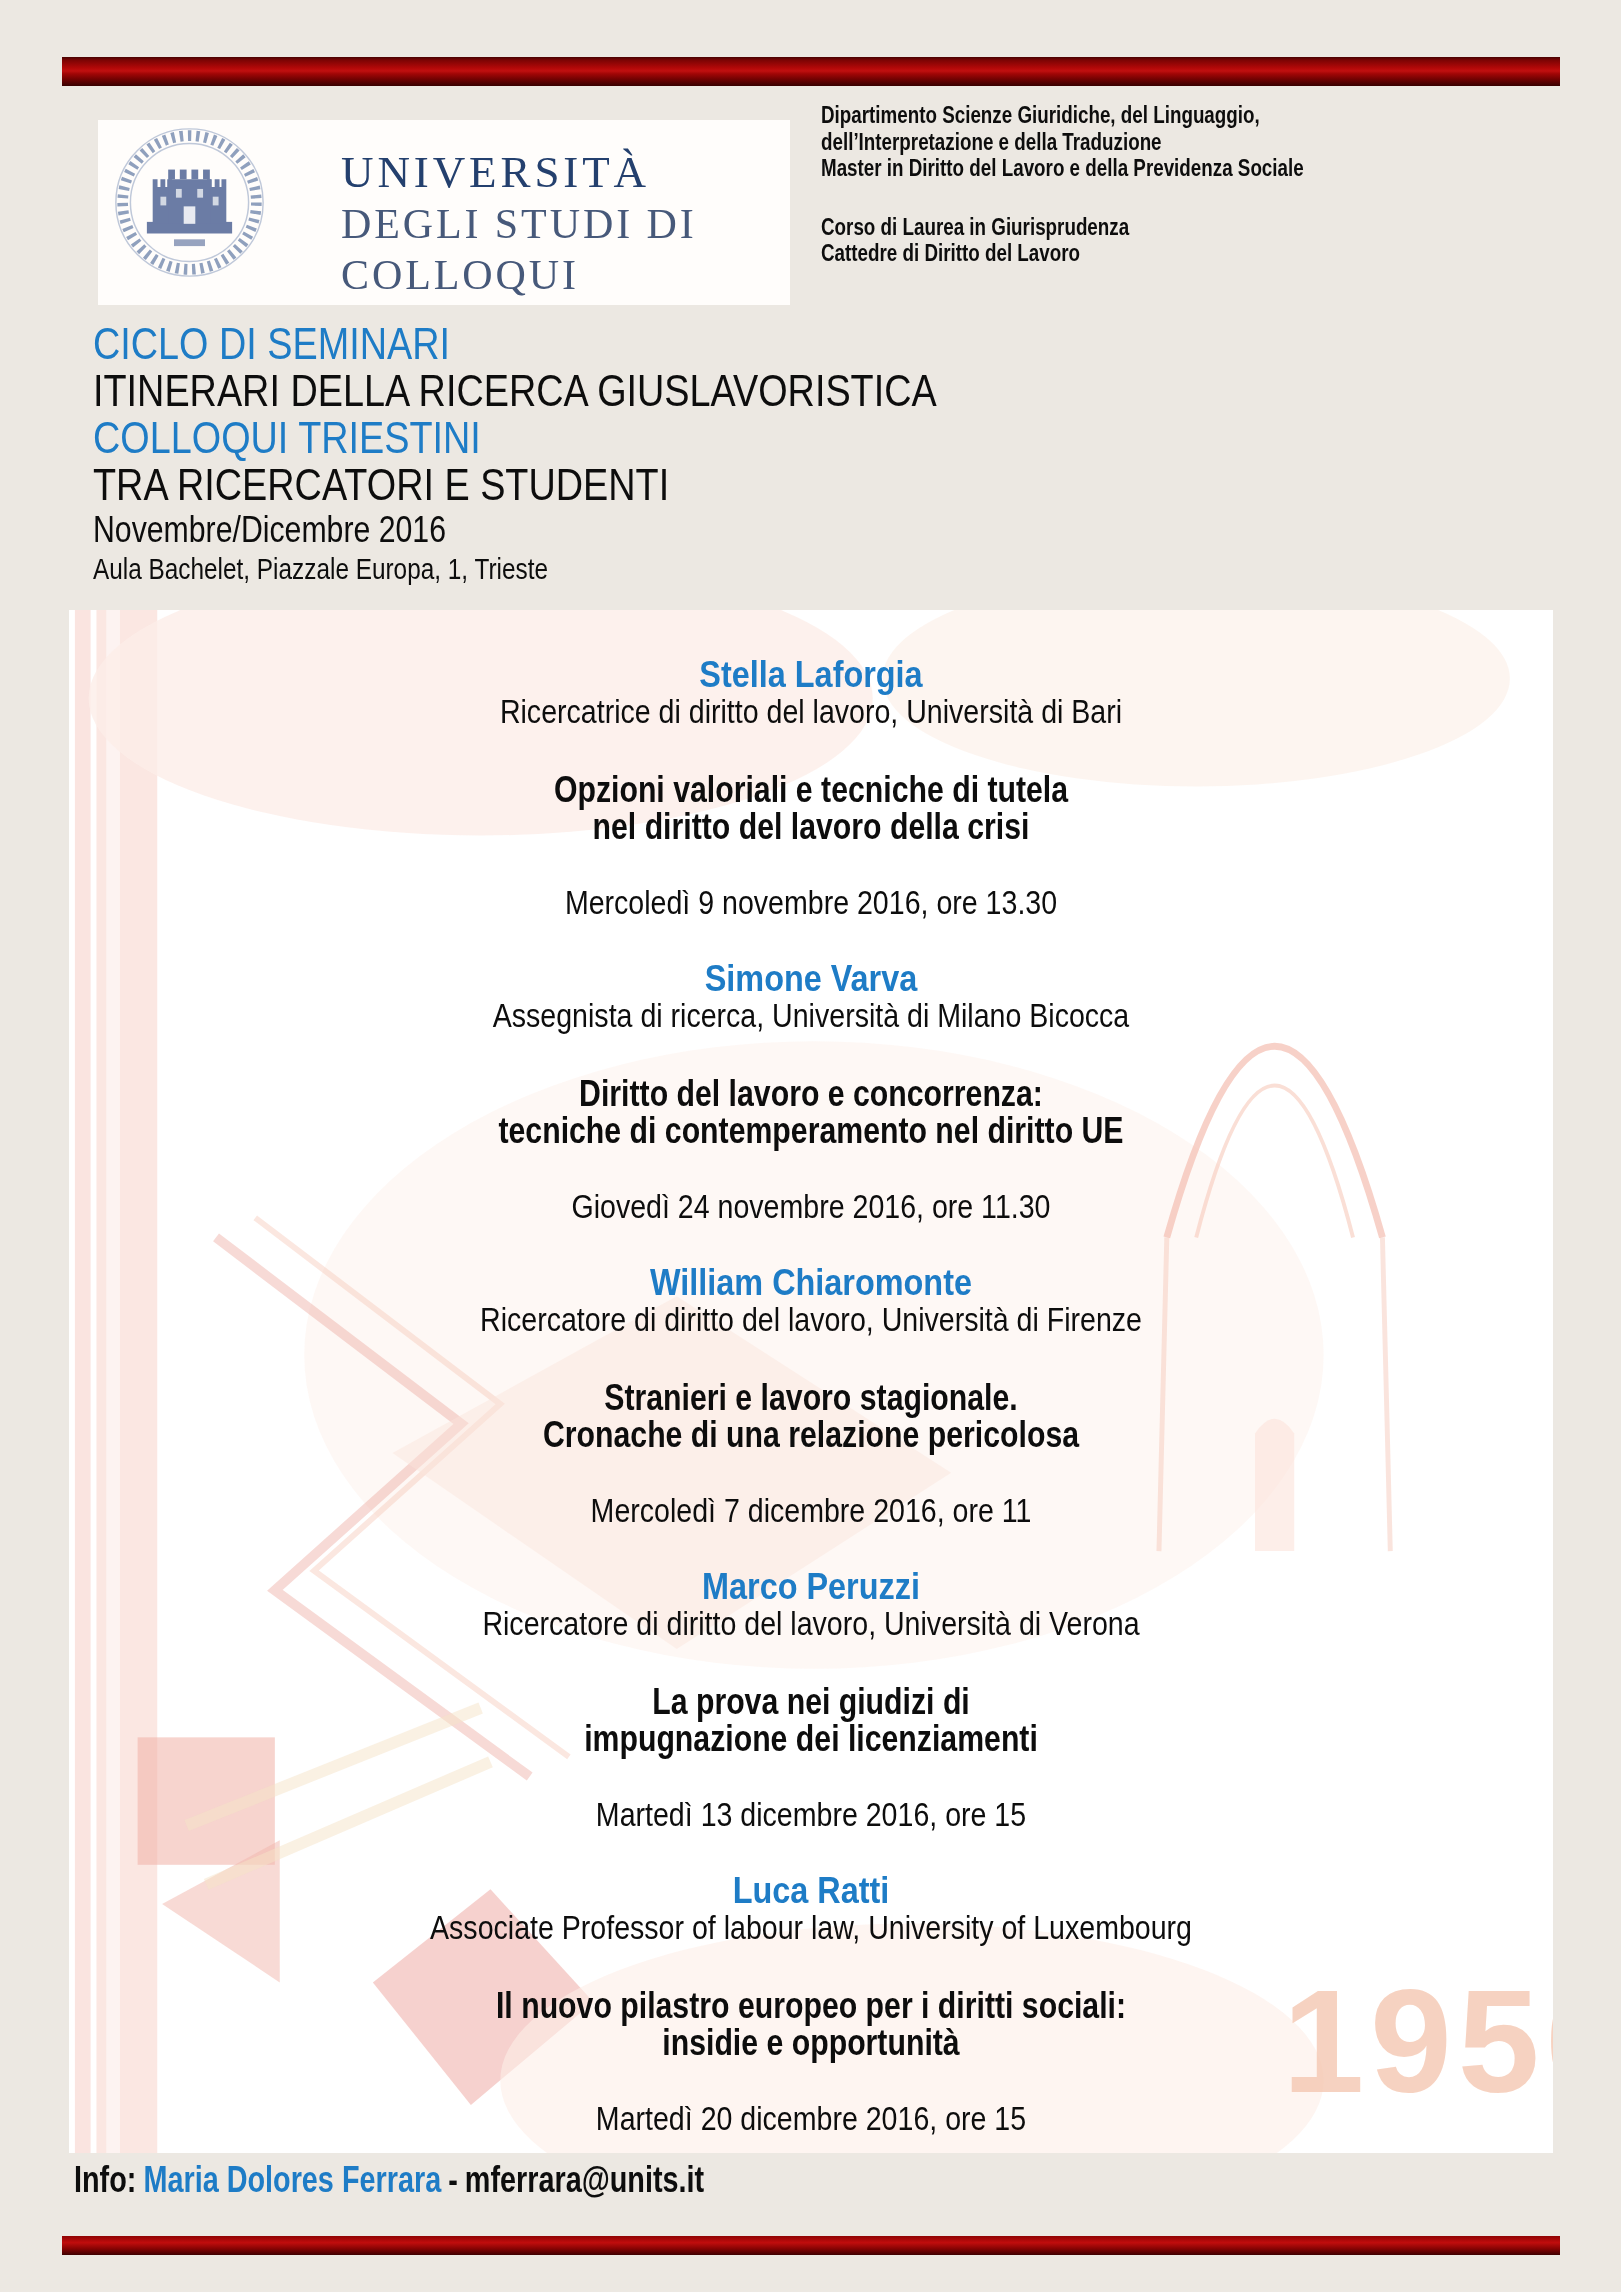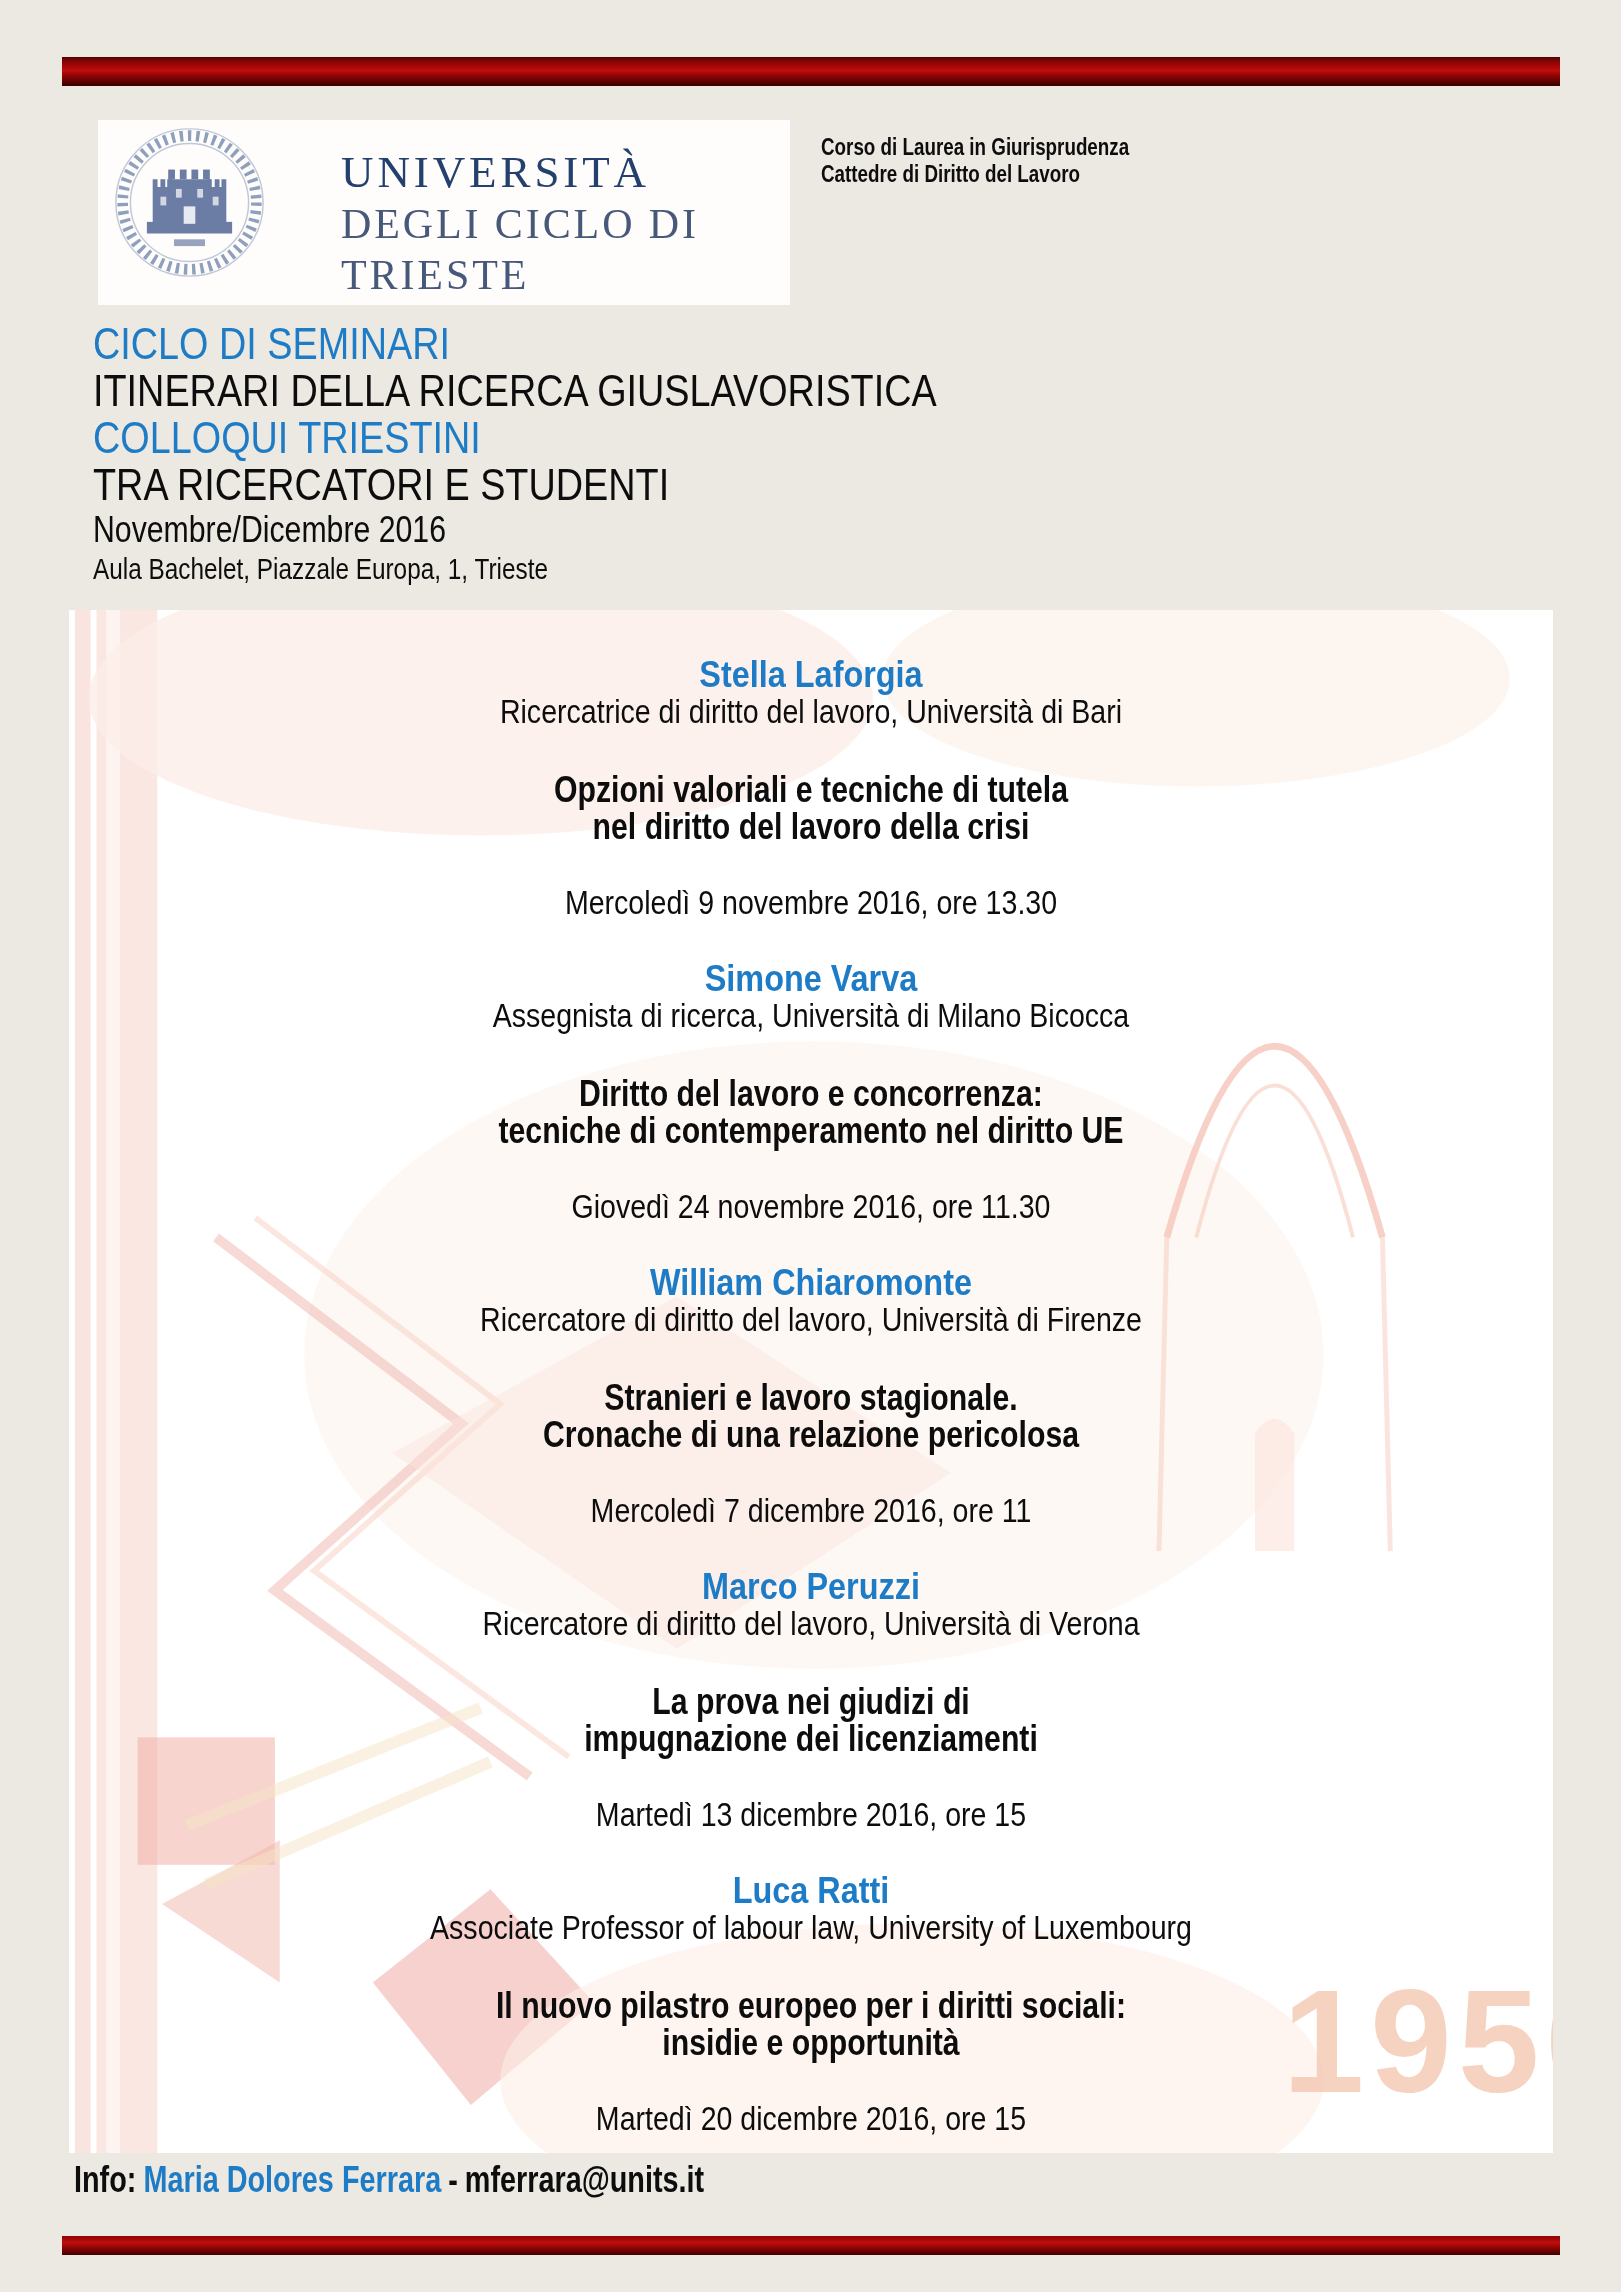--- a/index.html
+++ b/index.html
@@ -101,25 +101,30 @@
         <rect x="74" y="84" width="12" height="18" fill="#ffffff" opacity="0.85"></rect>
         <rect x="50" y="74" width="6" height="9" fill="#ffffff" opacity="0.7"></rect>
         <rect x="104" y="74" width="6" height="9" fill="#ffffff" opacity="0.7"></rect>
         <rect x="66" y="66" width="6" height="9" fill="#ffffff" opacity="0.7"></rect>
         <rect x="88" y="66" width="6" height="9" fill="#ffffff" opacity="0.7"></rect>
         <rect x="64" y="118" width="32" height="7" opacity="0.7"></rect>
       </g>
     </svg>
     <div class="logo-text">
       <div class="logo-line1">UNIVERSITÀ</div>
-      <div class="logo-line2">DEGLI CICLO DI TRIESTE</div>
+      <div class="logo-line2">DEGLI STUDI DI COLLOQUI</div>
     </div>
   </div>
 
   <div class="dept-text">
+    <div class="dept-group1">
+      <div class="cond">Dipartimento Scienze Giuridiche, del Linguaggio,</div>
+      <div class="cond">dell’Interpretazione e della Traduzione</div>
+      <div class="cond">Master in Diritto del Lavoro e della Previdenza Sociale</div>
+    </div>
     <div class="dept-group2">
       <div class="cond">Corso di Laurea in Giurisprudenza</div>
       <div class="cond">Cattedre di Diritto del Lavoro</div>
     </div>
   </div>
 </header>
 
 <section class="title-block">
   <div class="t-line t-blue">CICLO DI SEMINARI</div>
   <div class="t-line">ITINERARI DELLA RICERCA GIUSLAVORISTICA</div>

